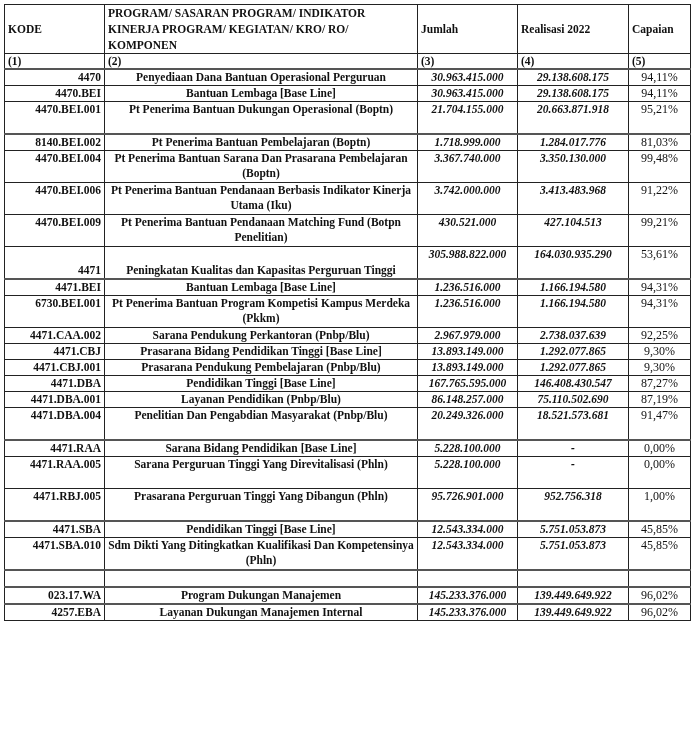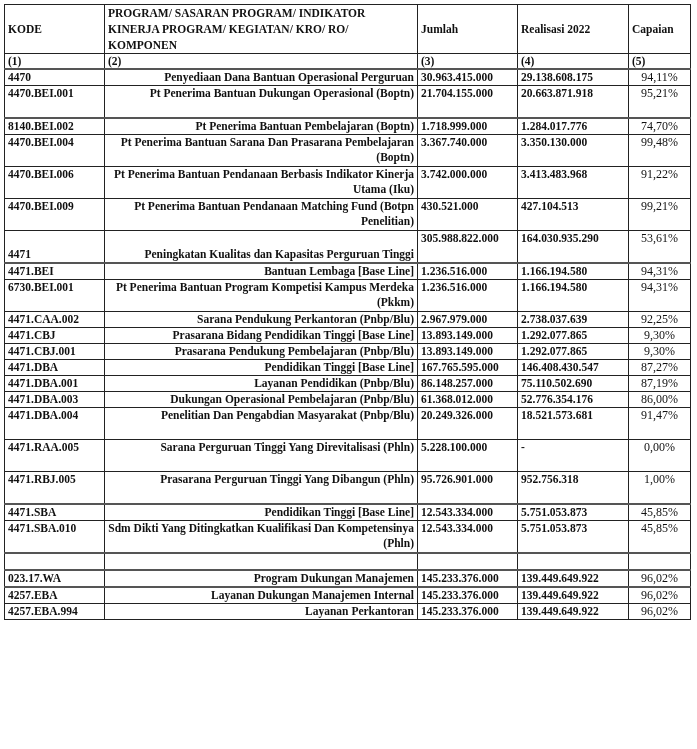--- a/index.html
+++ b/index.html
@@ -17,23 +17,23 @@
     border: 1px solid #222;
     padding: 0 3px;
     vertical-align: top;
     line-height: 15px;
     overflow: hidden;
   }
   th { font-weight: bold; vertical-align: middle !important; text-align: left; }
   thead tr.h1 th { height: 48px; }
   thead tr.h1 th.wrap { line-height: 16px; }
   thead tr.h2 th { height: 14px; line-height: 14px; }
-  td.code { text-align: left; font-weight: bold; }
-  td.desc { text-align: right; font-weight: bold; }
-  td.num { text-align: left; font-weight: bold; }
+  td.code { text-align: right; font-weight: bold; }
+  td.desc { text-align: center; font-weight: bold; }
+  td.num { text-align: center; font-weight: bold; font-style: italic; }
   td.pct { text-align: center; font-weight: normal; font-size: 12px; margin-top: 45px; }
   tr.r1 td { height: 15px; }
   tr.r2 td { height: 31px; }
   tr.rb td { height: 31px; }
   tr.rb td.code, tr.rb td.desc { vertical-align: bottom; }
   tr.blank td { height: 15px; }
   tr.sep td { border-top: 2px solid #555; }
 </style>
 </head>
 <body>
@@ -63,33 +63,40 @@
     </tr>
   </thead>
   <tbody>
     <tr class="r1 sep">
       <td class="code">4470</td>
       <td class="desc">Penyediaan Dana Bantuan Operasional Perguruan</td>
       <td class="num">30.963.415.000</td>
       <td class="num">29.138.608.175</td>
       <td class="pct">94,11%</td>
     </tr>
+    <tr class="r1">
+      <td class="code">4470.BEI</td>
+      <td class="desc">Bantuan Lembaga [Base Line]</td>
+      <td class="num">30.963.415.000</td>
+      <td class="num">29.138.608.175</td>
+      <td class="pct">94,11%</td>
+    </tr>
     <tr class="r2">
       <td class="code">4470.BEI.001</td>
       <td class="desc">Pt Penerima Bantuan Dukungan Operasional (Boptn)</td>
       <td class="num">21.704.155.000</td>
       <td class="num">20.663.871.918</td>
       <td class="pct">95,21%</td>
     </tr>
     <tr class="r1 sep">
       <td class="code">8140.BEI.002</td>
       <td class="desc">Pt Penerima Bantuan Pembelajaran (Boptn)</td>
       <td class="num">1.718.999.000</td>
       <td class="num">1.284.017.776</td>
-      <td class="pct">74,70%</td>
+      <td class="pct">81,03%</td>
     </tr>
     <tr class="r2">
       <td class="code">4470.BEI.004</td>
       <td class="desc">Pt Penerima Bantuan Sarana Dan Prasarana Pembelajaran (Boptn)</td>
       <td class="num">3.367.740.000</td>
       <td class="num">3.350.130.000</td>
       <td class="pct">99,48%</td>
     </tr>
     <tr class="r2">
       <td class="code">4470.BEI.006</td>
@@ -154,33 +161,33 @@
       <td class="num">146.408.430.547</td>
       <td class="pct">87,27%</td>
     </tr>
     <tr class="r1">
       <td class="code">4471.DBA.001</td>
       <td class="desc">Layanan Pendidikan (Pnbp/Blu)</td>
       <td class="num">86.148.257.000</td>
       <td class="num">75.110.502.690</td>
       <td class="pct">87,19%</td>
     </tr>
-    <tr class="r1">
-      <td class="code">4471.DBA.003</td>
-      <td class="desc">Dukungan Operasional Pembelajaran (Pnbp/Blu)</td>
-      <td class="num">61.368.012.000</td>
-      <td class="num">52.776.354.176</td>
-      <td class="pct">86,00%</td>
-    </tr>
     <tr class="r2">
       <td class="code">4471.DBA.004</td>
       <td class="desc">Penelitian Dan Pengabdian Masyarakat (Pnbp/Blu)</td>
       <td class="num">20.249.326.000</td>
       <td class="num">18.521.573.681</td>
       <td class="pct">91,47%</td>
+    </tr>
+    <tr class="r1 sep">
+      <td class="code">4471.RAA</td>
+      <td class="desc">Sarana Bidang Pendidikan [Base Line]</td>
+      <td class="num">5.228.100.000</td>
+      <td class="num">-</td>
+      <td class="pct">0,00%</td>
     </tr>
     <tr class="r2">
       <td class="code">4471.RAA.005</td>
       <td class="desc">Sarana Perguruan Tinggi Yang Direvitalisasi (Phln)</td>
       <td class="num">5.228.100.000</td>
       <td class="num">-</td>
       <td class="pct">0,00%</td>
     </tr>
     <tr class="r2">
       <td class="code">4471.RBJ.005</td>
@@ -217,21 +224,14 @@
       <td class="num">139.449.649.922</td>
       <td class="pct">96,02%</td>
     </tr>
     <tr class="r1 sep">
       <td class="code">4257.EBA</td>
       <td class="desc">Layanan Dukungan Manajemen Internal</td>
       <td class="num">145.233.376.000</td>
       <td class="num">139.449.649.922</td>
       <td class="pct">96,02%</td>
     </tr>
-    <tr class="r1">
-      <td class="code">4257.EBA.994</td>
-      <td class="desc">Layanan Perkantoran</td>
-      <td class="num">145.233.376.000</td>
-      <td class="num">139.449.649.922</td>
-      <td class="pct">96,02%</td>
-    </tr>
   </tbody>
 </table>
 
 </body></html>

